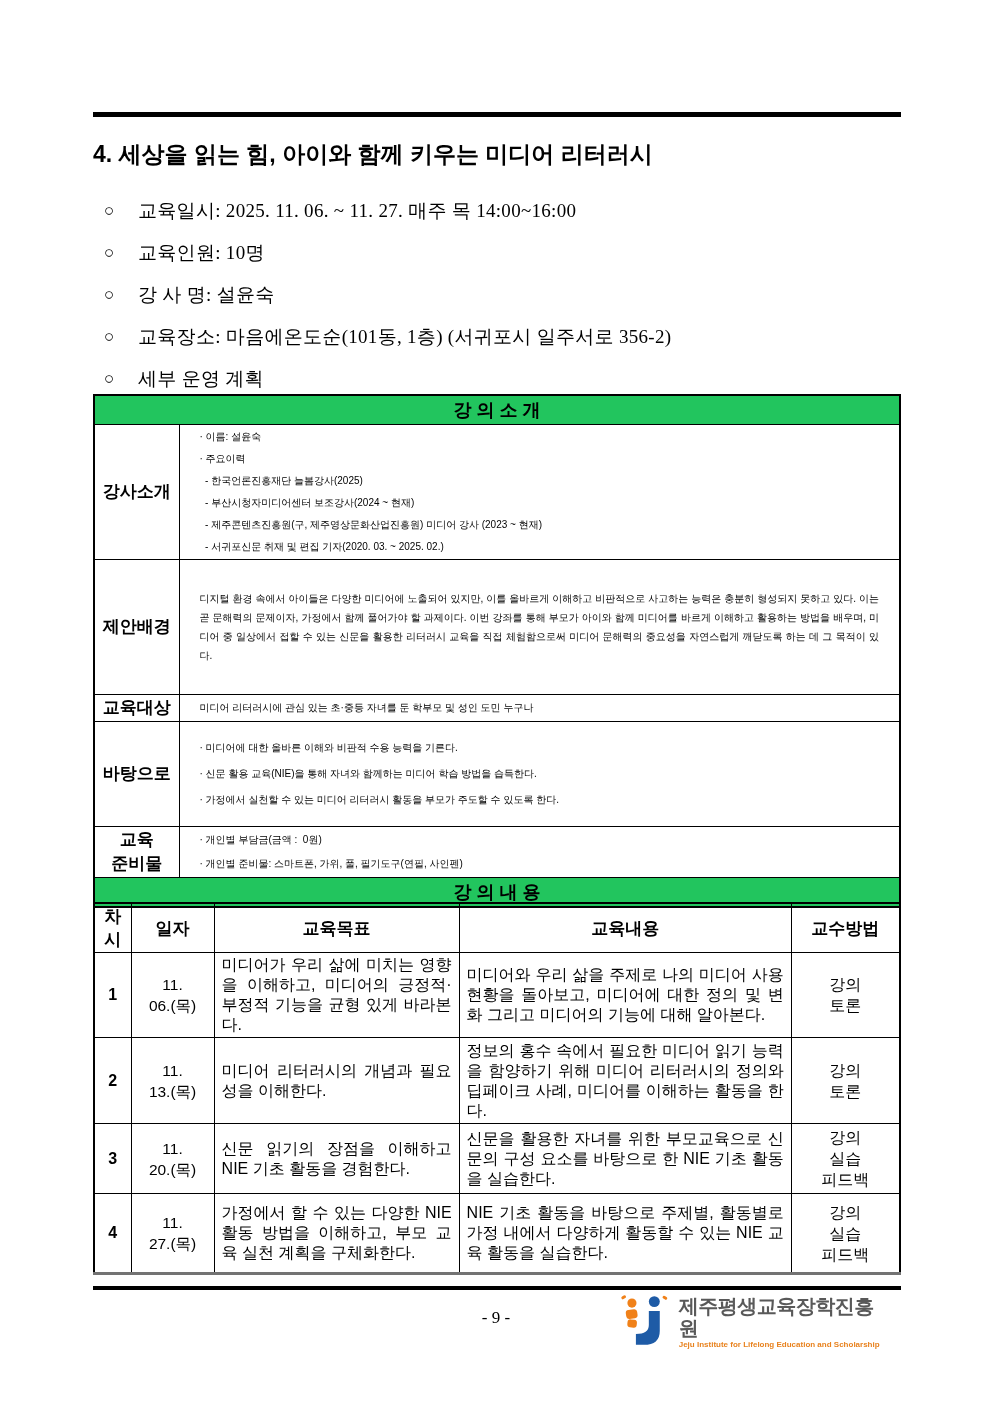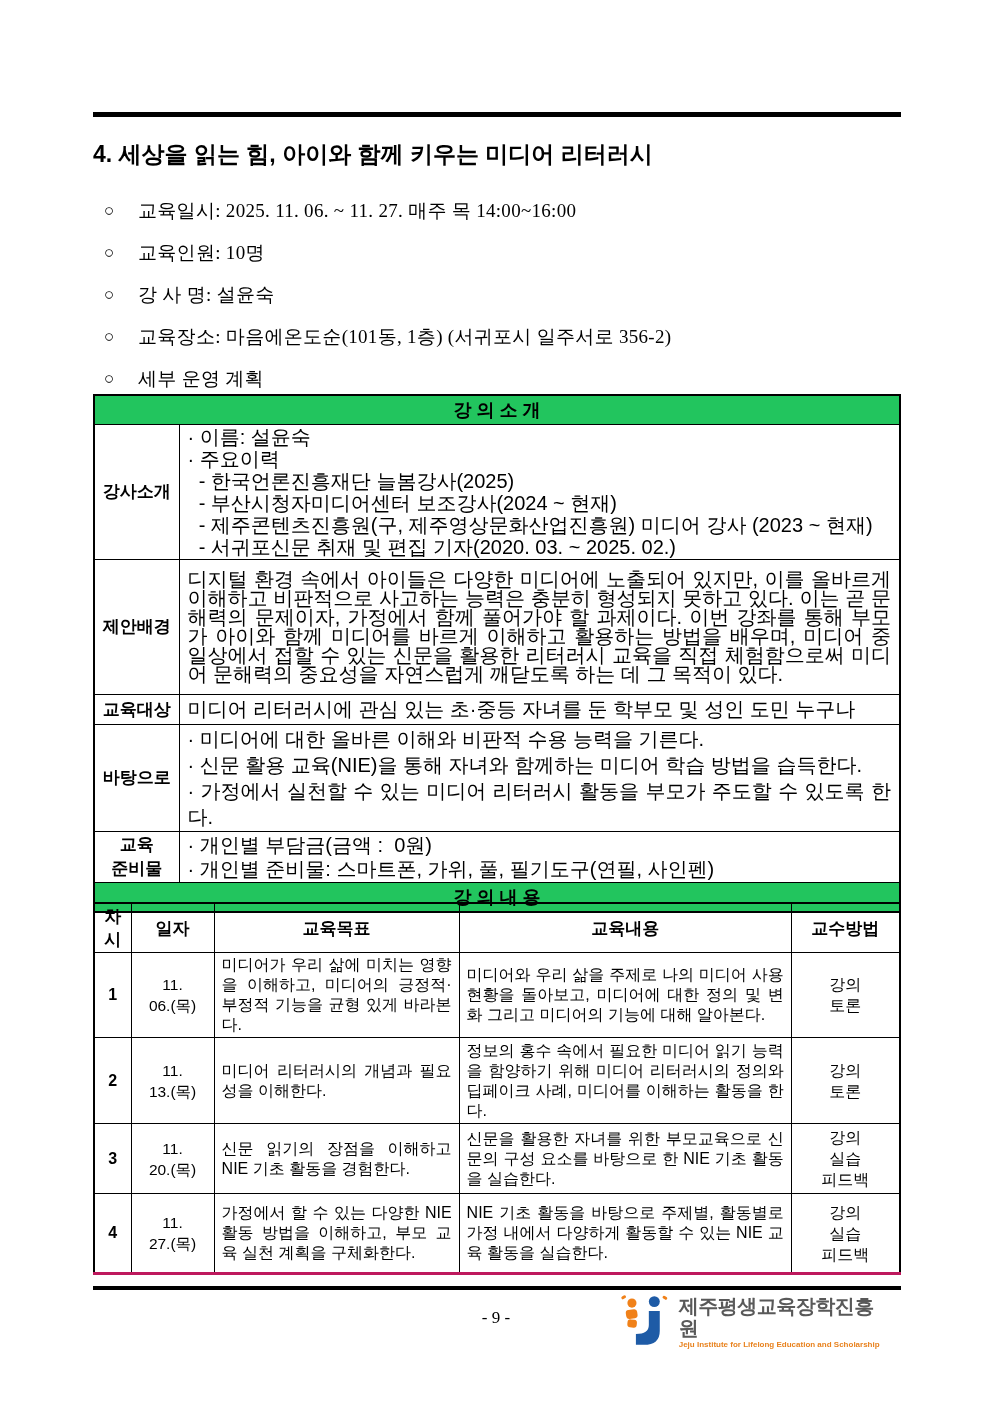--- a/index.html
+++ b/index.html
@@ -27,32 +27,32 @@
     font-size:19px;
   }
   .bullet-item{display:flex;align-items:flex-start;margin-bottom:17px;line-height:25px;}
   .bullet-marker{width:34px;flex:0 0 34px;font-size:17px;}
   .bullet-text{flex:1;letter-spacing:0.3px;}
 
   table{border-collapse:collapse;table-layout:fixed;}
   .tbl{position:absolute;left:93px;width:808px;border:2px solid #000;}
   .tbl td{border:1px solid #000;vertical-align:middle;}
   .tbl1{top:394px;}
-  .tbl2{top:902px;border-bottom:3px solid #be185d;}
+  .tbl2{top:902px;border-bottom:3px solid #737373;}
 
   .bar{
     background:#22c55e;
     text-align:center;font-weight:bold;font-size:18px;
     height:26px;line-height:24px;
   }
   .lbl{
     text-align:center;font-weight:bold;font-size:17px;
     white-space:pre-line;line-height:24px;padding:0 2px;
   }
-  .cell{padding:1px 8px;font-size:20px;}
+  .cell{padding:1px 20px;font-size:10px;}
   .pre{white-space:pre-wrap;}
   .lines-22{line-height:22px;}
   .lines-19{line-height:19px;}
   .lines-26{line-height:26px;}
   .lines-24{line-height:24px;}
   .just{text-align:justify;}
 
   .tbl2 td{font-size:16px;}
   .tbl2 .hdr{font-weight:bold;font-size:17px;text-align:center;height:46px;}
   .tbl2 .session{font-weight:bold;text-align:center;}

